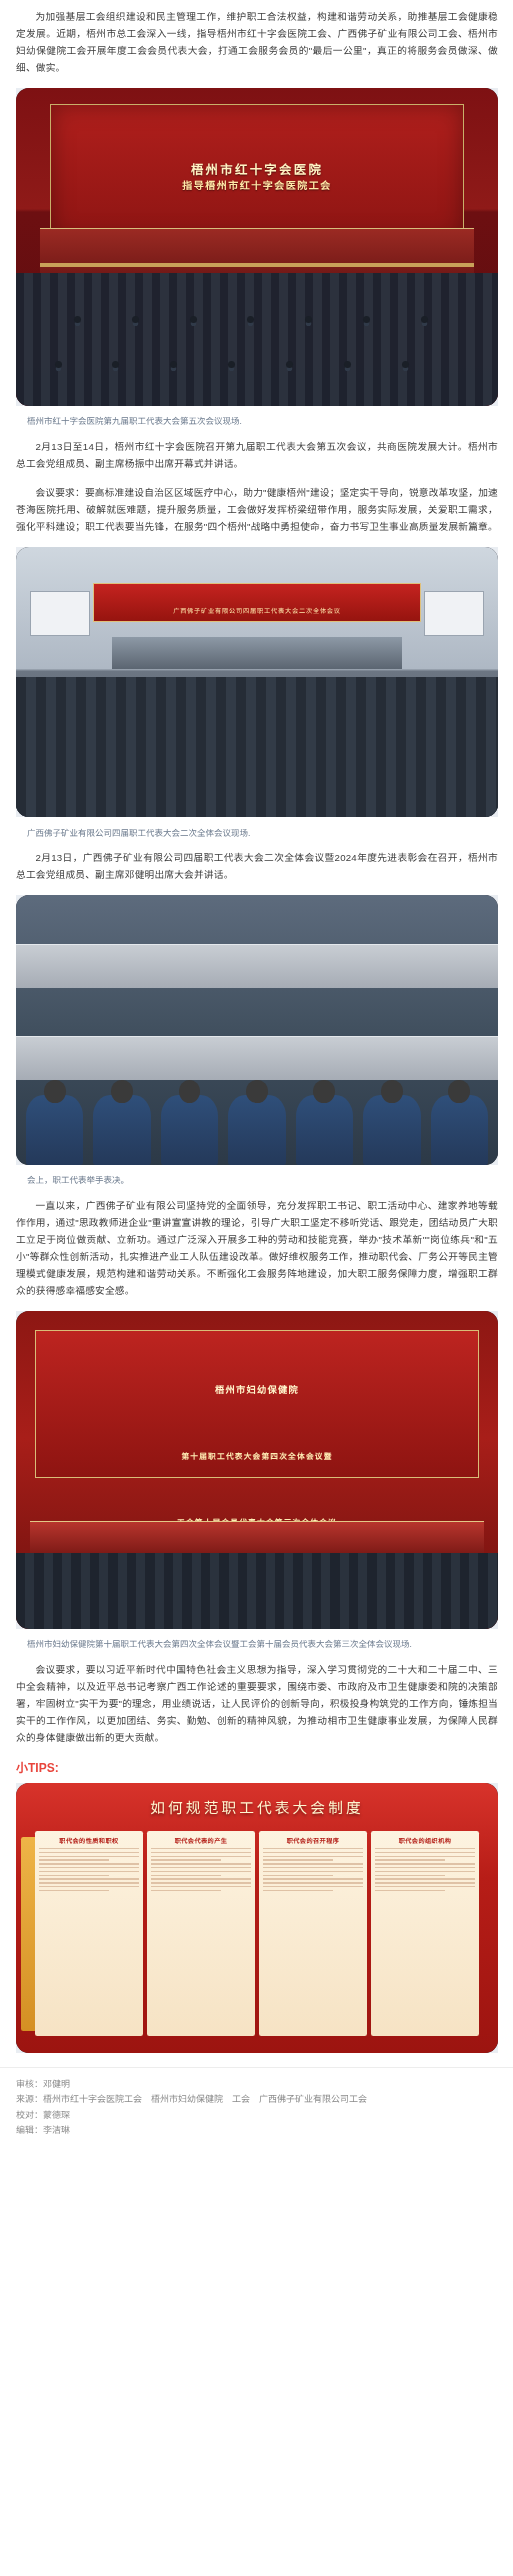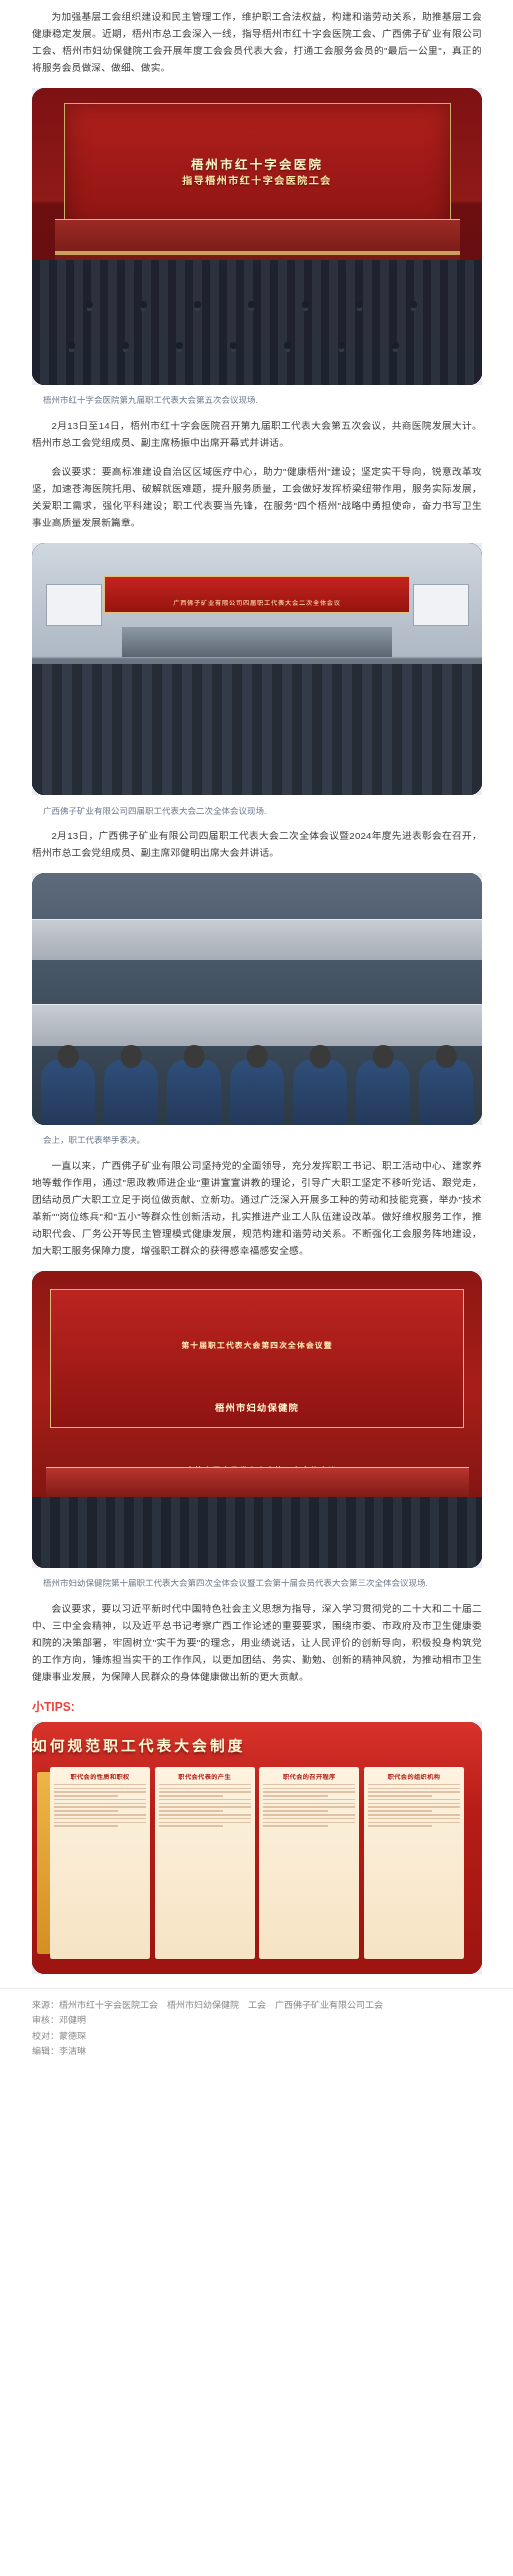--- a/index.html
+++ b/index.html
@@ -14,21 +14,21 @@
     -webkit-font-smoothing: antialiased;
   }
   .page {
     width: 514px;
     margin: 0 auto;
     padding: 0 0 18.5px 0;
     box-sizing: border-box;
     background: #ffffff;
   }
   .pad {
-    padding: 0 32px;
+    padding: 0 16px;
     box-sizing: border-box;
   }
   p.para {
     font-size: 9.7px;
     line-height: 17px;
     color: #3d3d3d;
     margin: 0 0 12.4px 0;
     text-align: justify;
     text-indent: 2em;
     letter-spacing: 0.2px;
@@ -267,24 +267,24 @@
   
   .poster {
     position: absolute;
     inset: 0;
     background: linear-gradient(#d8332b, #b71d17 35%, #9c1410 100%);
   }
   .poster .ptitle {
     position: absolute;
     top: 5%;
     left: 0; right: 0;
-    text-align: left;
+    text-align: center;
     color: #fff6d0;
     font-size: 14.7px;
-    font-weight: bold;
+    font-weight: normal;
     letter-spacing: 3.1px;
     text-shadow: 0 1.5px 3.1px rgba(0,0,0,.45);
   }
   .poster .pcards {
     position: absolute;
     left: 4%;
     right: 4%;
     top: 18%;
     bottom: 6%;
     display: flex;
@@ -444,22 +444,22 @@
     <p class="para">一直以来，广西佛子矿业有限公司坚持党的全面领导，充分发挥职工书记、职工活动中心、建家养地等载作作用，通过"思政教师进企业"重讲宣宣讲教的理论，引导广大职工坚定不移听党话、跟党走，团结动员广大职工立足于岗位做贡献、立新功。通过广泛深入开展多工种的劳动和技能竞赛，举办"技术革新""岗位练兵"和"五小"等群众性创新活动，扎实推进产业工人队伍建设改革。做好维权服务工作，推动职代会、厂务公开等民主管理模式健康发展，规范构建和谐劳动关系。不断强化工会服务阵地建设，加大职工服务保障力度，增强职工群众的获得感幸福感安全感。</p>
   </div>
 
   <div class="pad section">
 
     <div class="photo-card">
       <div class="photo h-conf">
         <div class="photo-inner">
           <div class="hall4">
             <div class="backdrop">
+              <div class="ln lg">梧州市妇幼保健院</div>
               <div class="ln">第十届职工代表大会第四次全体会议暨</div>
-              <div class="ln lg">梧州市妇幼保健院</div>
               <div class="ln">工会第十届会员代表大会第三次全体会议</div>
             </div>
             <div class="table"></div>
             <div class="seatrow"></div>
           </div>
         </div>
       </div>
     </div>
     <div class="caption">梧州市妇幼保健院第十届职工代表大会第四次全体会议暨工会第十届会员代表大会第三次全体会议现场.</div>
 
@@ -546,24 +546,24 @@
               </div>
             </div>
           </div>
         </div>
       </div>
     </div>
   </div>
 
   <div class="pad footer">
     <div>
+      <span>审核：</span><span>邓健明</span>
+    </div>
+    <div>
       <span>来源：</span><span>梧州市红十字会医院工会　梧州市妇幼保健院　工会　广西佛子矿业有限公司工会</span>
-    </div>
-    <div>
-      <span>审核：</span><span>邓健明</span>
     </div>
     <div>
       <span>校对：</span><span>蒙德琛</span>
     </div>
     <div>
       <span>编辑：</span><span>李洁琳</span>
     </div>
   </div>
 
 </div>

